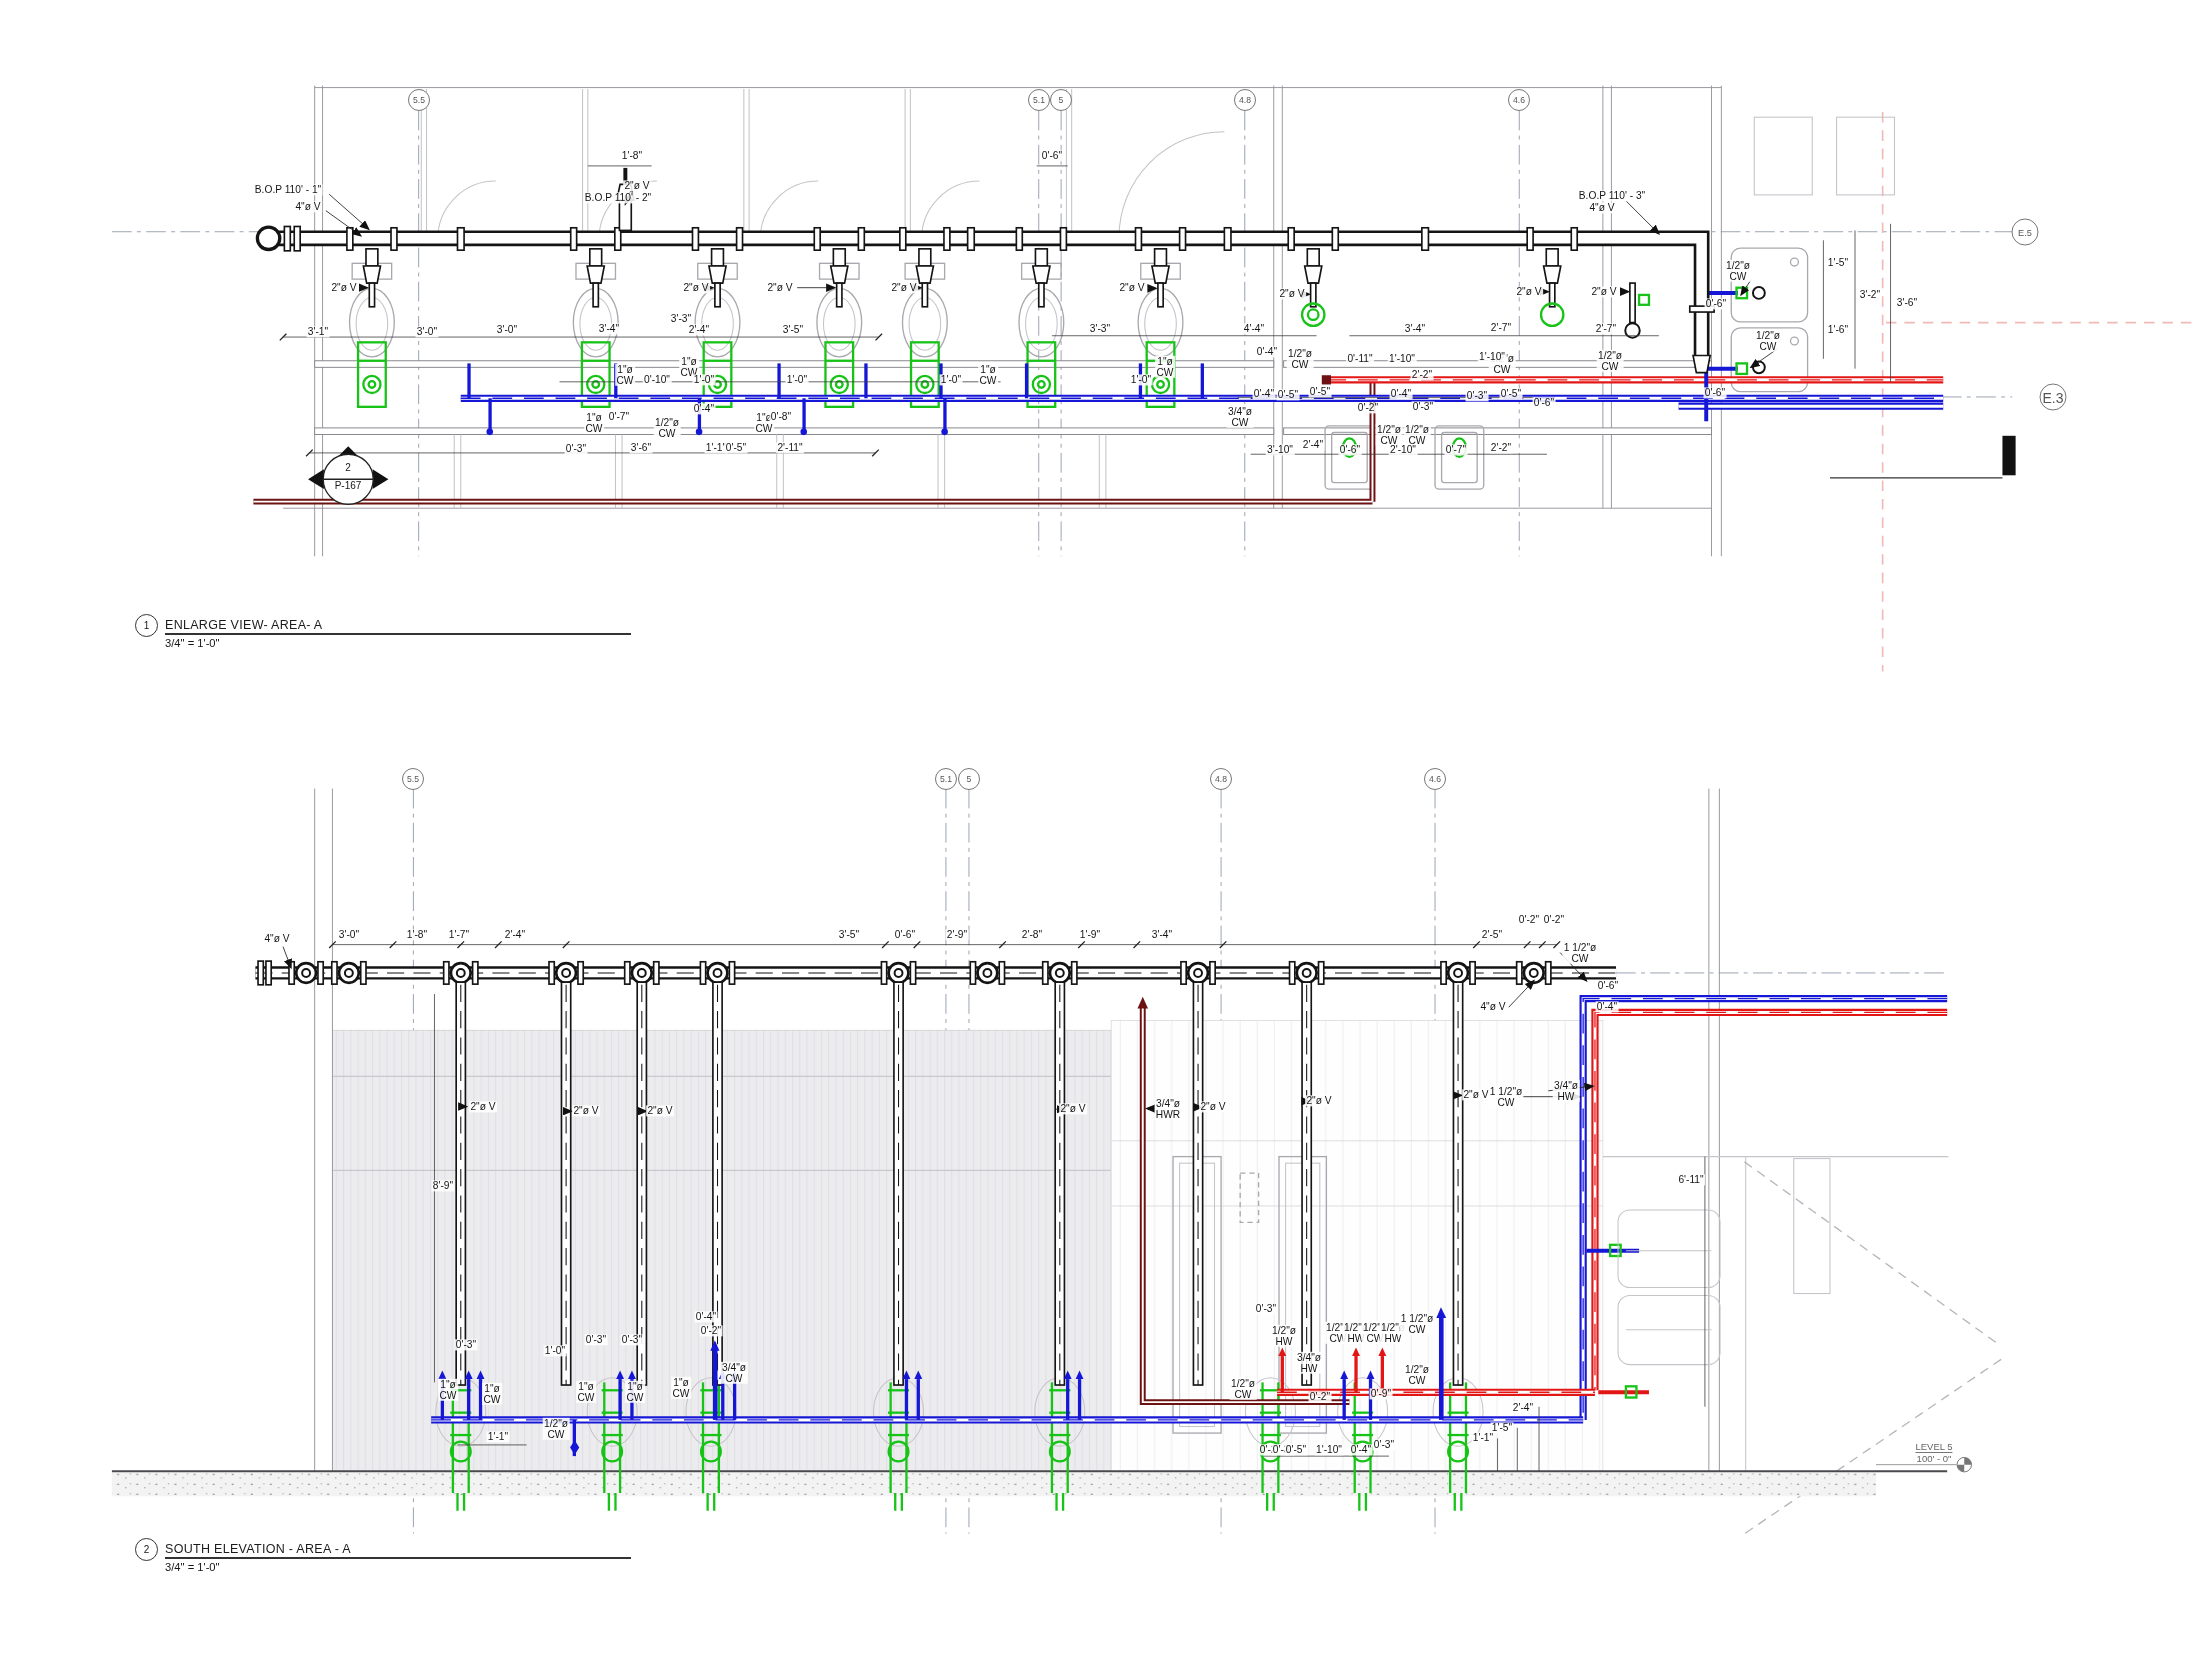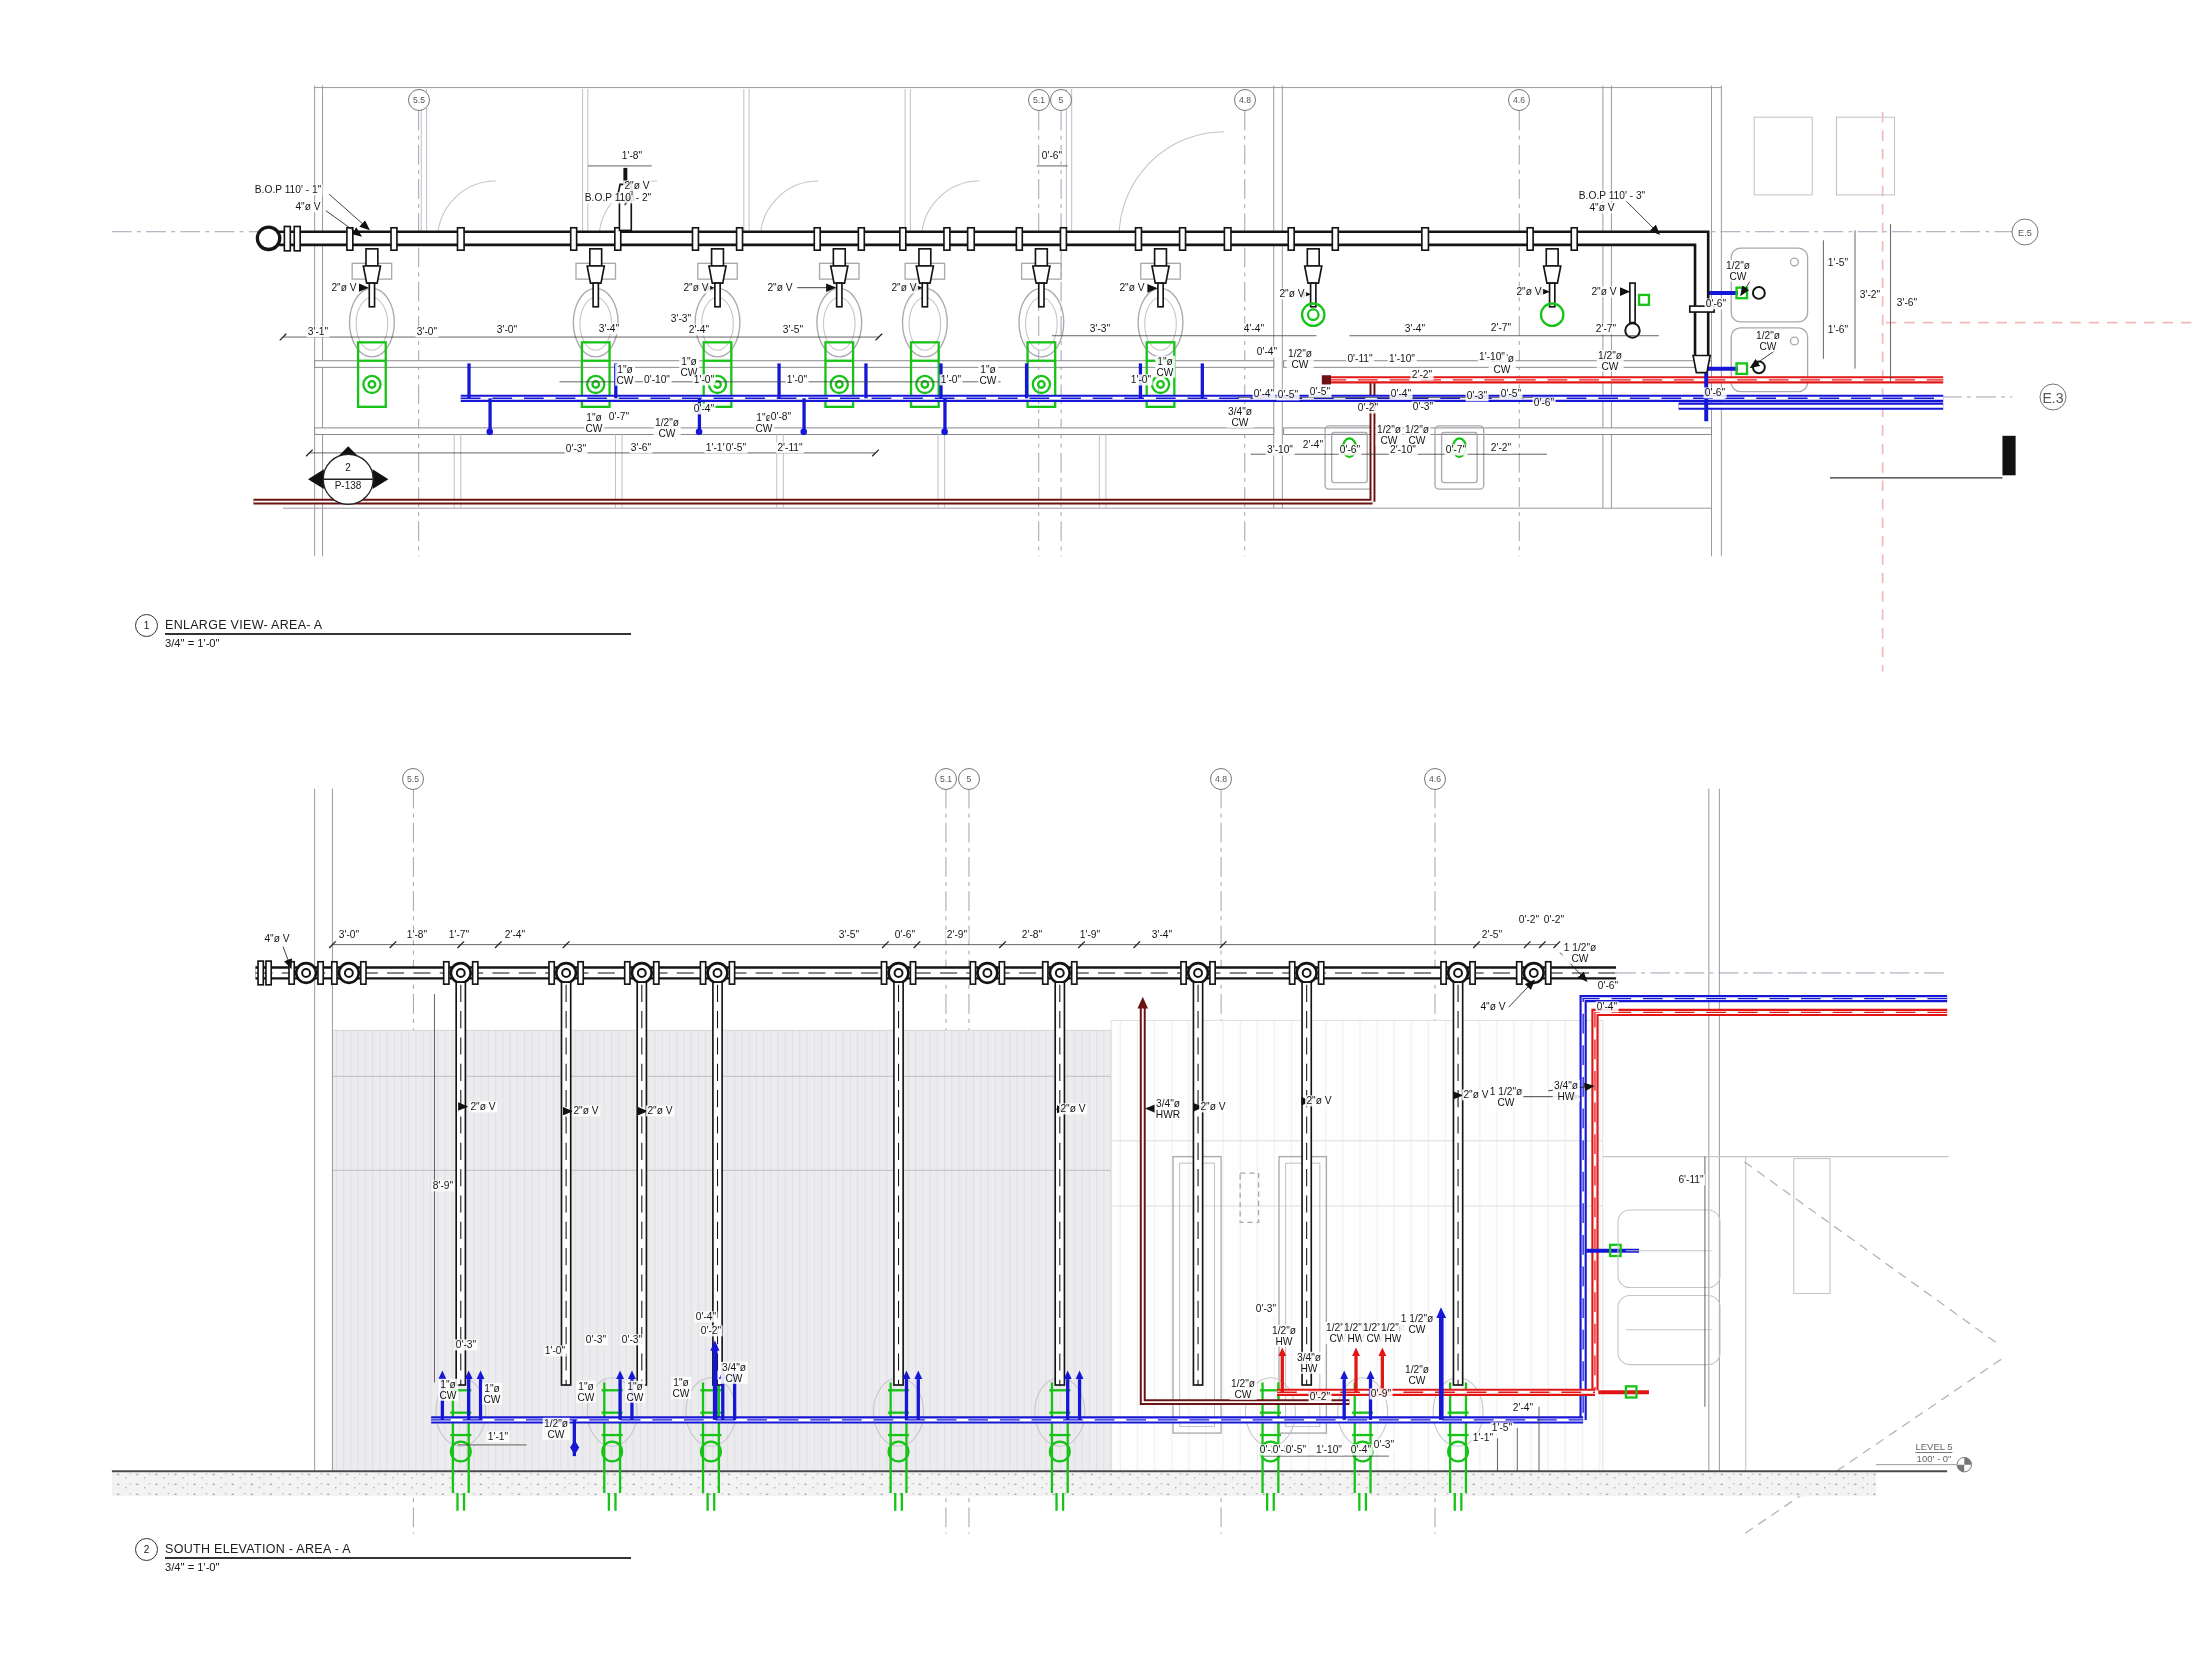--- a/index.html
+++ b/index.html
@@ -514,21 +514,21 @@
 </div>
 <div class="tb" style="left:165px;top:1542px">
   <div class="circ">2</div>
   <div class="t1">SOUTH ELEVATION - AREA - A</div>
   <div class="rule"></div>
   <div class="t2">3/4" = 1'-0"</div>
 </div>
 
 <div class="stag">
   <div class="n">2</div>
-  <div class="s">P-138</div>
+  <div class="s">P-167</div>
 </div>
 
 <div class="ltag">
   <div>LEVEL 5</div>
   <div class="e">100' - 0"</div>
 </div>
 
 <div id="labels">
       <div class="lbl" style="left: 288px; top: 190px;">B.O.P 110' - 1"</div>
       <div class="lbl" style="left: 308px; top: 207px;">4"ø V</div>

